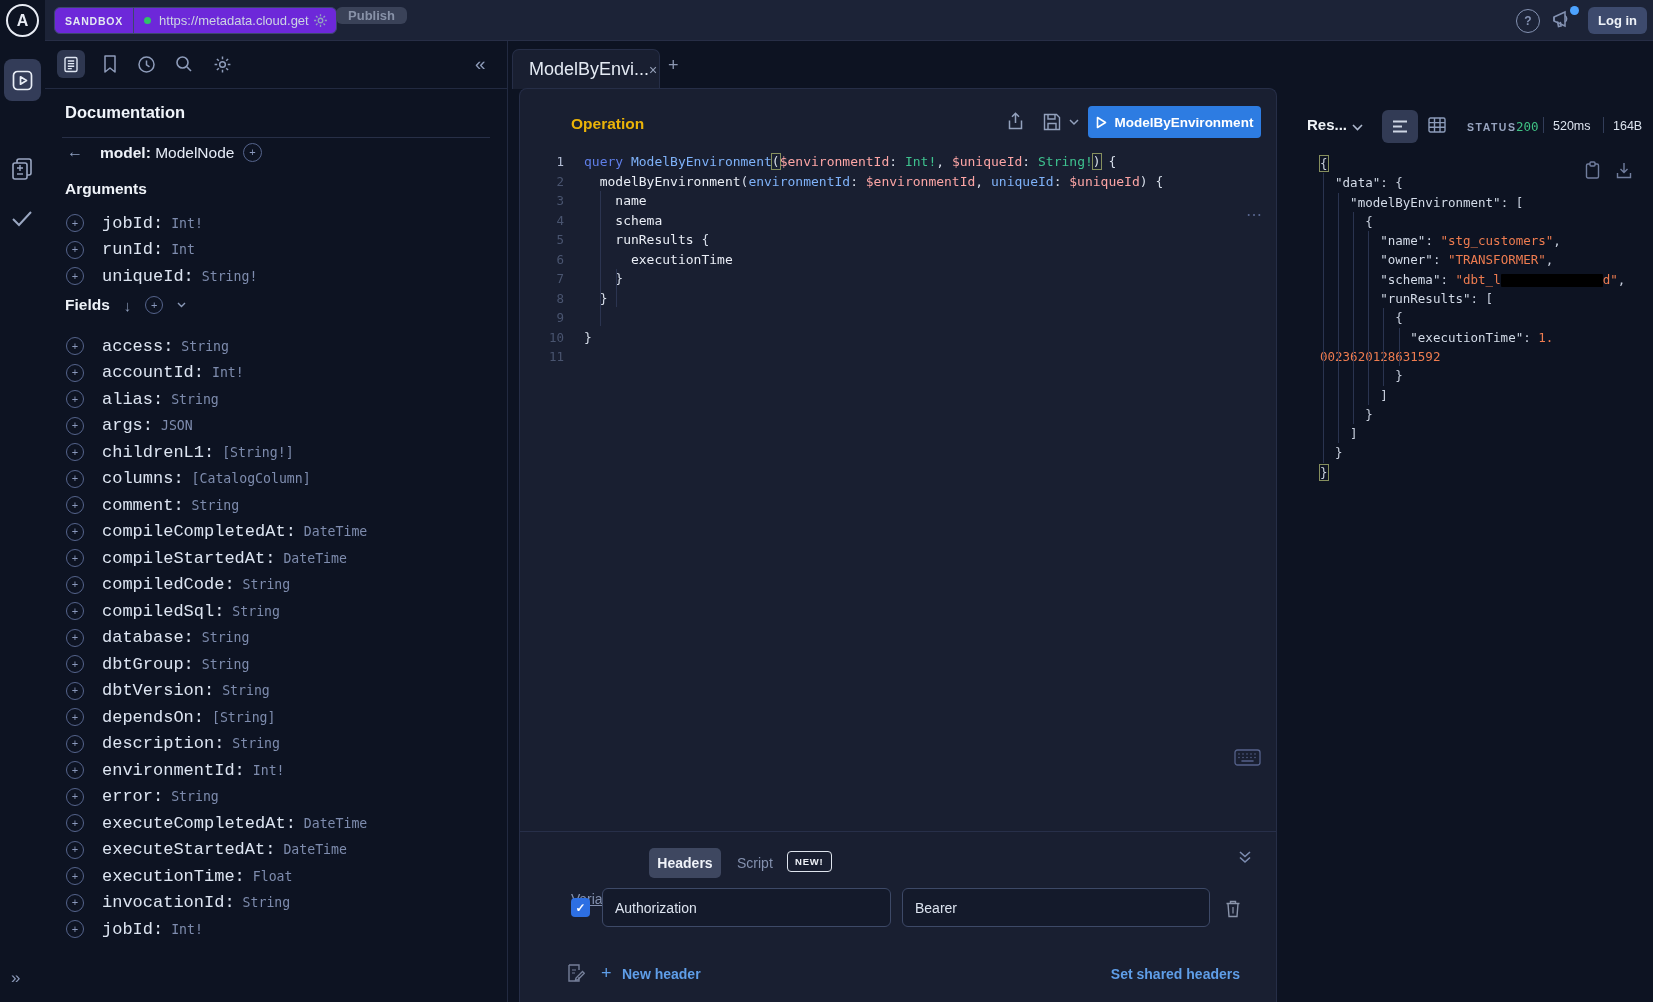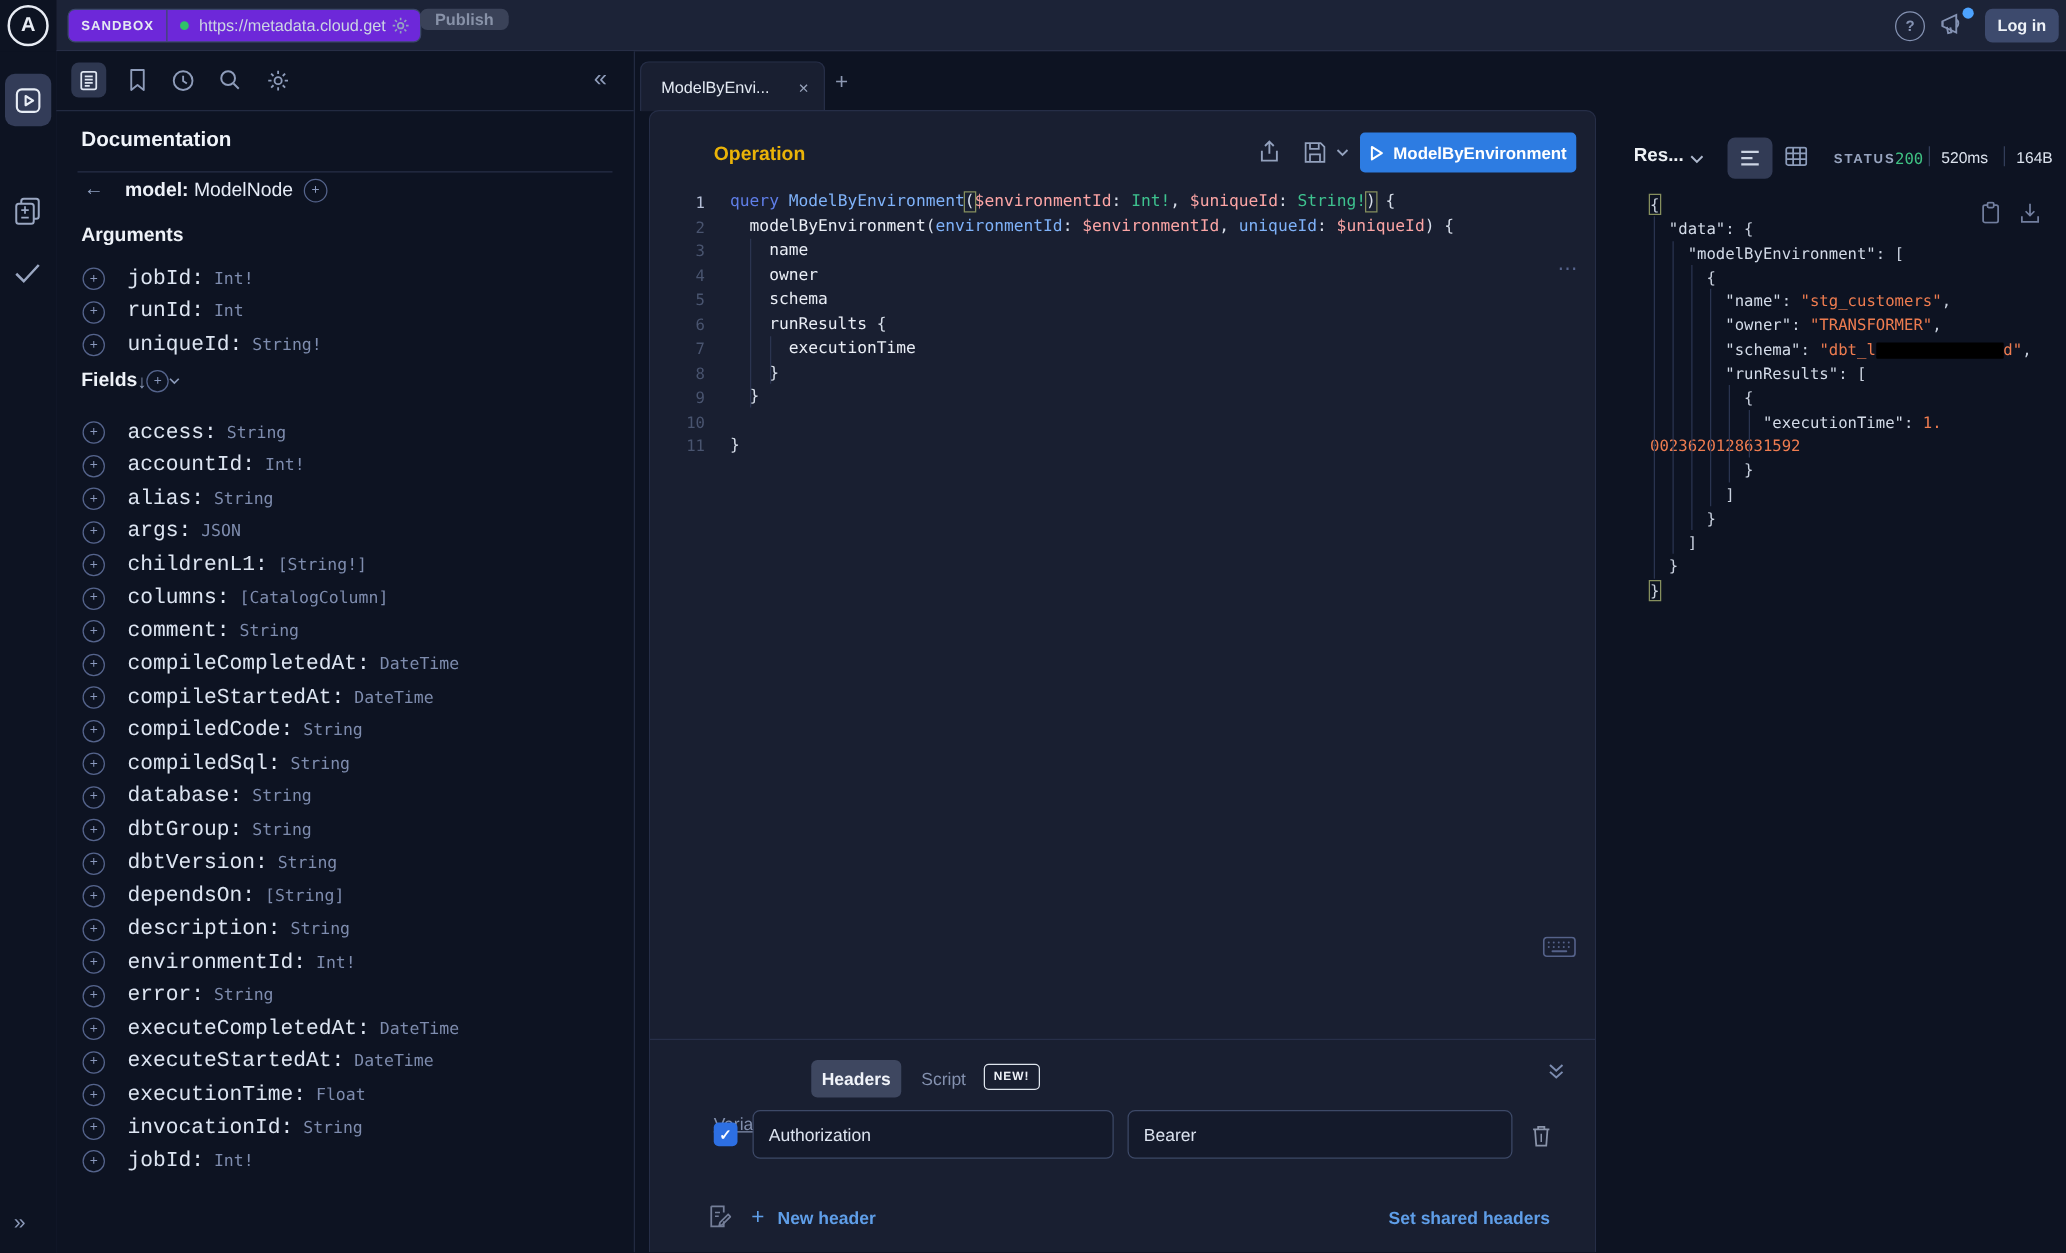--- a/index.html
+++ b/index.html
@@ -45,28 +45,28 @@
   .docs-div{left:17px;top:96px;width:428px;height:1px;background:#272f47;}
   .back-arrow{left:22px;top:102px;font-size:16px;color:#8fa0c1;}
   .model-label{left:55px;top:103px;font-size:15.5px;font-weight:bold;color:#edf1f8;}
   .model-name{font-weight:normal;color:#e6ecf7;}
   .sec-title{font-size:15.5px;font-weight:bold;color:#eef2f8;}
   .plus-circle{width:16px;height:16px;border:1.2px solid #55648c;border-radius:50%;color:#8a99bd;
        display:inline-flex;align-items:center;justify-content:center;font-size:11px;line-height:1;flex:none;}
   .doc-row{display:flex;align-items:center;height:26.5px;padding-left:21px;}
   .doc-row .f-name{margin-left:18px;font-family:Liberation Mono, monospace;font-size:17px;color:#dde5f2;white-space:pre;}
   .doc-row .f-type{font-family:"DejaVu Sans Mono",monospace;font-size:13.2px;color:#7e8cae;white-space:pre;}
-  .fields-head{left:20px;top:255px;display:flex;align-items:center;}
+  .fields-head{left:20px;top:255px;display:flex;align-items:center;gap:14px;}
   .sort-ic{color:#8b9ab9;font-size:15px;}
   .chev-sm{color:#8b9ab9;}
 
   
   .tab{left:512px;top:49px;width:146px;height:39px;background:#191f31;border:1px solid #262e47;border-bottom:none;
        border-radius:7px 7px 0 0;display:flex;align-items:center;}
-  .tab-label{margin-left:16px;font-size:13px;color:#e4eaf3;flex:1;}
+  .tab-label{margin-left:16px;font-size:18px;color:#e4eaf3;flex:1;text-align:center;}
   .tab-close{margin-right:12px;color:#97a2ba;font-size:14px;}
   .tab-add{left:668px;top:55px;font-size:18px;color:#8c98b2;}
 
   
   .opcard{left:519px;top:88px;width:758px;bottom:0;background:#191f31;border:1px solid #262e47;border-bottom:none;
        border-radius:8px 8px 0 0;box-sizing:border-box;}
   .op-title{left:51px;top:26px;font-size:15.5px;font-weight:bold;color:#eab308;}
   .op-ic{color:#93a1bd;}
   .run-btn{left:568px;top:17px;width:173px;height:32px;background:#2d7ce2;border-radius:4px;display:flex;
        align-items:center;justify-content:center;gap:8px;color:#fff;font-size:13.5px;font-weight:bold;}
@@ -435,21 +435,20 @@
       <div>7</div>
       <div>8</div>
       <div>9</div>
       <div>10</div>
       <div>11</div>
     </div>
   <div class="abs codecol" id="codecol">
       <div><span class="tk-kw">query </span><span class="tk-op">ModelByEnvironment</span><span class="tk-punc bm">(</span><span class="tk-var">$environmentId</span><span class="tk-punc">: </span><span class="tk-type">Int!</span><span class="tk-punc">, </span><span class="tk-var">$uniqueId</span><span class="tk-punc">: </span><span class="tk-type">String!</span><span class="tk-punc bm">)</span><span class="tk-punc"> {</span></div>
       <div><span class="tk-field">  modelByEnvironment</span><span class="tk-punc">(</span><span class="tk-arg">environmentId</span><span class="tk-punc">: </span><span class="tk-var">$environmentId</span><span class="tk-punc">, </span><span class="tk-arg">uniqueId</span><span class="tk-punc">: </span><span class="tk-var">$uniqueId</span><span class="tk-punc">) {</span></div>
       <div><span class="tk-field">    name</span></div>
-      <div><span class="tk-field">    owner</span></div>
       <div><span class="tk-field">    schema</span></div>
       <div><span class="tk-field">    runResults</span><span class="tk-punc"> {</span></div>
       <div><span class="tk-field">      executionTime</span></div>
       <div><span class="tk-punc">    }</span></div>
       <div><span class="tk-punc">  }</span></div>
       <div></div>
       <div><span class="tk-punc">}</span></div>
     </div>
   <div class="abs guide" style="left:80px;top:102px;height:135px;"></div>
   <div class="abs guide" style="left:96px;top:180px;height:38px;"></div>

